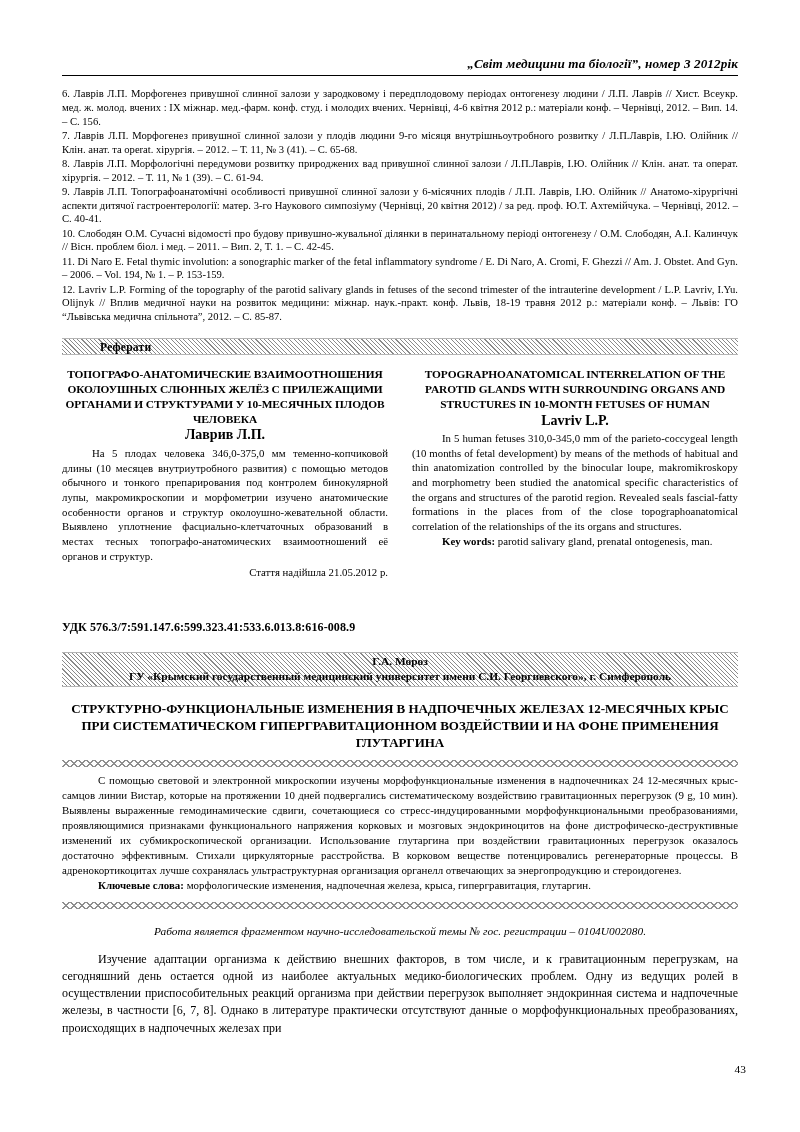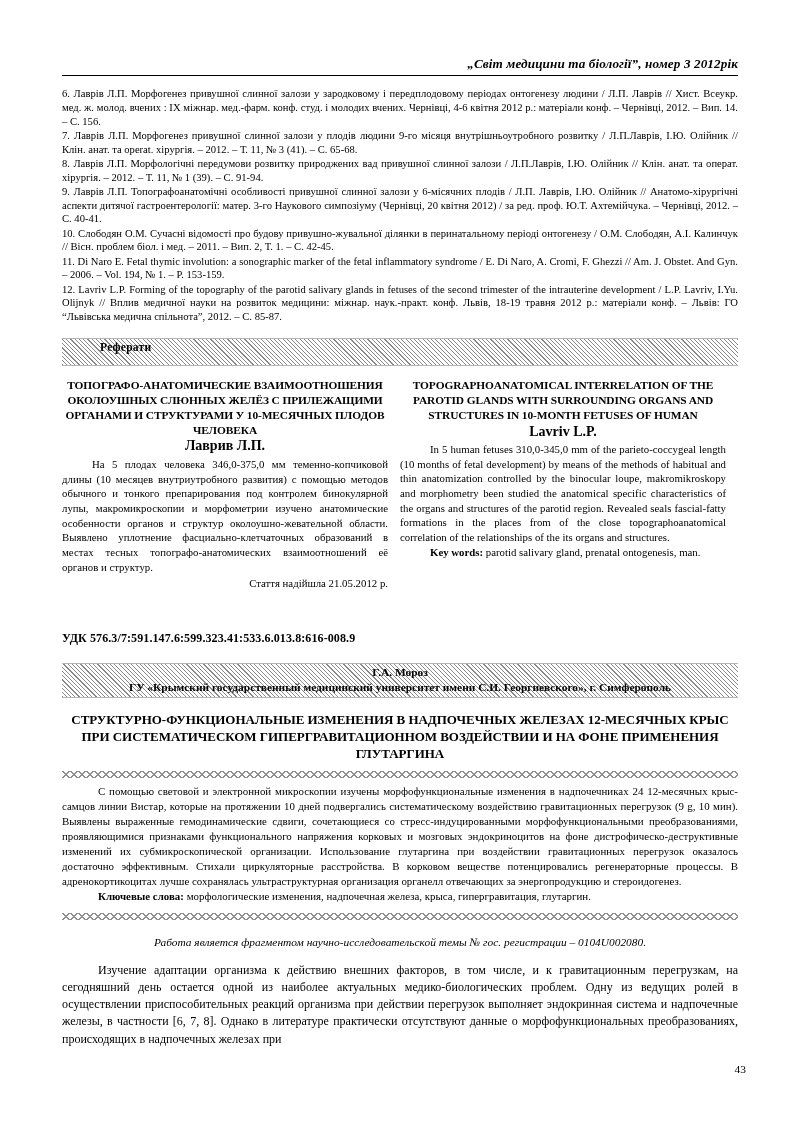--- a/index.html
+++ b/index.html
@@ -61,36 +61,36 @@
   .hatch-band {
     background-image: repeating-linear-gradient(
         45deg,
         #8a8a8a 0px, #8a8a8a 0.8px,
         #ffffff 0.8px, #ffffff 3.0px);
     border-top: 0.7px solid #b5b5b5;
     border-bottom: 0.7px solid #b5b5b5;
   }
   .band-referaty {
     margin-top: 14px;
-    height: 28px;
+    height: 17px;
     line-height: 17px;
     font-weight: bold;
     font-size: 11.6px;
     padding-left: 38px;
     box-sizing: border-box;
   }
   .band-referaty span {
     background: transparent;
     letter-spacing: 0.2px;
   }
 
   
   .abstracts {
     display: flex;
-    gap: 12px;
+    gap: 24px;
     margin-top: 12px;
   }
   .abs-col {
     width: 326px;
     font-size: 10.8px;
     line-height: 1.33;
   }
   .abs-title {
     text-align: center;
     font-weight: bold;
@@ -211,21 +211,21 @@
 
 <div class="page">
   <div class="content">
 
     <div class="runhead">„Світ медицини та біології”, номер 3 2012рік</div>
     <div class="runhead-rule"></div>
 
     <div class="reflist">
       <p class="ref">6. Лаврів Л.П. Морфогенез привушної слинної залози у зародковому і передплодовому періодах онтогенезу людини / Л.П. Лаврів // Хист. Всеукр. мед. ж. молод. вчених : IX міжнар. мед.-фарм. конф. студ. і молодих вчених. Чернівці, 4-6 квітня 2012 р.: матеріали конф. – Чернівці, 2012. – Вип. 14. – С. 156.</p>
       <p class="ref">7. Лаврів Л.П. Морфогенез привушної слинної залози у плодів людини 9-го місяця внутрішньоутробного розвитку / Л.П.Лаврів, І.Ю. Олійник // Клін. анат. та operat. хірургія. – 2012. – Т. 11, № 3 (41). – С. 65-68.</p>
-      <p class="ref">8. Лаврів Л.П. Морфологічні передумови розвитку природжених вад привушної слинної залози / Л.П.Лаврів, І.Ю. Олійник // Клін. анат. та операт. хірургія. – 2012. – Т. 11, № 1 (39). – С. 91-94.</p>
+      <p class="ref">8. Лаврів Л.П. Морфологічні передумови розвитку природжених вад привушної слинної залози / Л.П.Лаврів, І.Ю. Олійник // Клін. анат. та операт. хірургія. – 2012. – Т. 11, № 1 (39). – С. 61-94.</p>
       <p class="ref">9. Лаврів Л.П. Топографоанатомічні особливості привушної слинної залози у 6-місячних плодів / Л.П. Лаврів, І.Ю. Олійник // Анатомо-хірургічні аспекти дитячої гастроентерології: матер. 3-го Наукового симпозіуму (Чернівці, 20 квітня 2012) / за ред. проф. Ю.Т. Ахтемійчука. – Чернівці, 2012. – С. 40-41.</p>
       <p class="ref">10. Слободян О.М. Сучасні відомості про будову привушно-жувальної ділянки в перинатальному періоді онтогенезу / О.М. Слободян, А.І. Калинчук // Вісн. проблем біол. і мед. – 2011. – Вип. 2, Т. 1. – С. 42-45.</p>
       <p class="ref">11. Di Naro E. Fetal thymic involution: a sonographic marker of the fetal inflammatory syndrome / E. Di Naro, A. Cromi, F. Ghezzi // Am. J. Obstet. And Gyn. – 2006. – Vol. 194, № 1. – P. 153-159.</p>
       <p class="ref">12. Lavriv L.P. Forming of the topography of the parotid salivary glands in fetuses of the second trimester of the intrauterine development / L.P. Lavriv, I.Yu. Olijnyk // Вплив медичної науки на розвиток медицини: міжнар. наук.-практ. конф. Львів, 18-19 травня 2012 р.: матеріали конф. – Львів: ГО “Львівська медична спільнота”, 2012. – С. 85-87.</p>
     </div>
 
     <div class="hatch-band band-referaty">
       <span>Реферати</span>
     </div>
 

